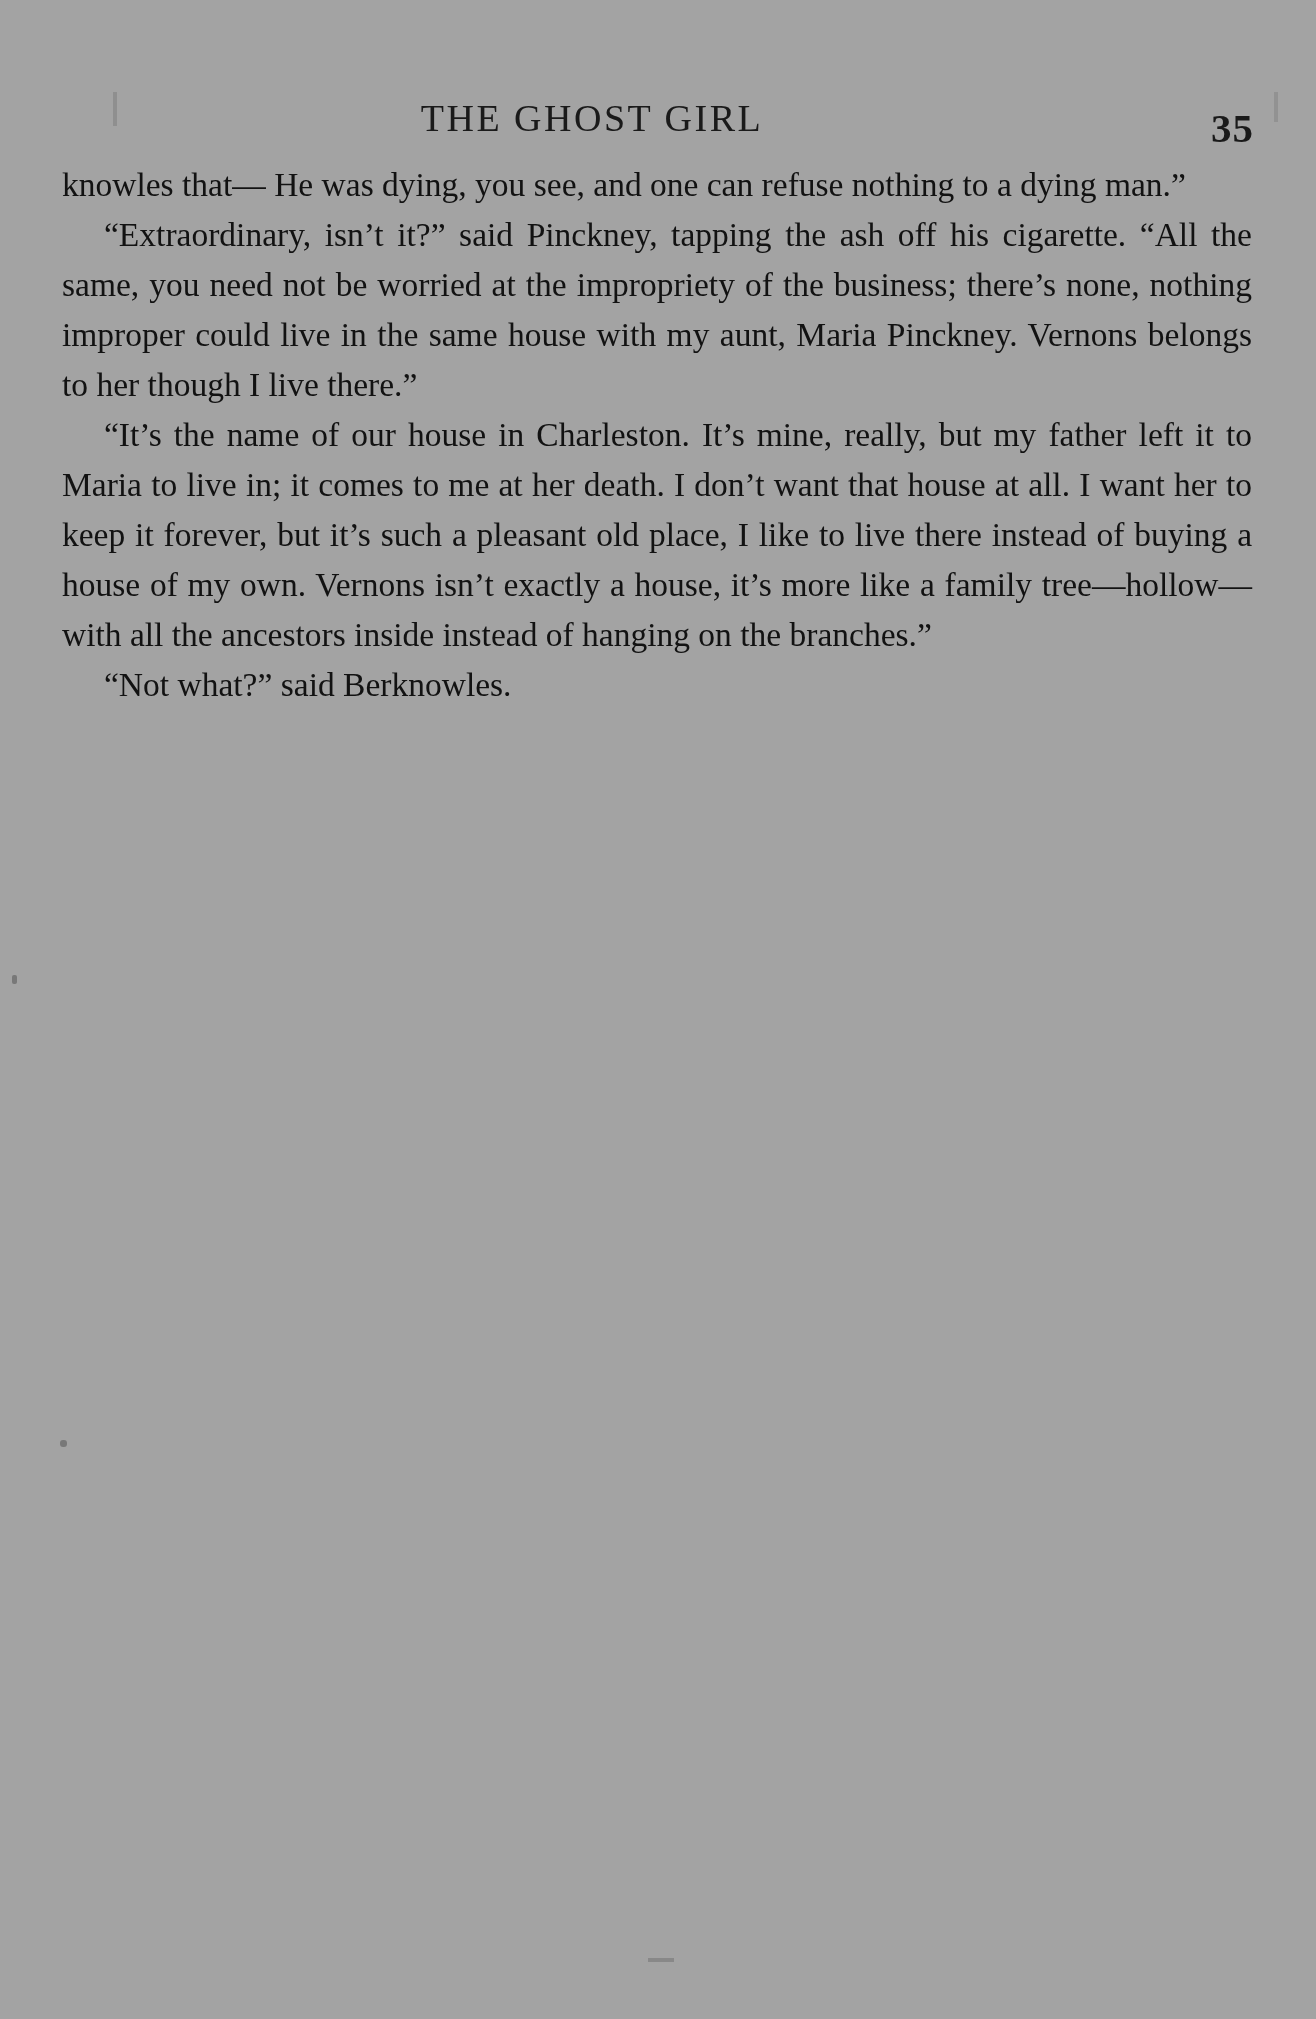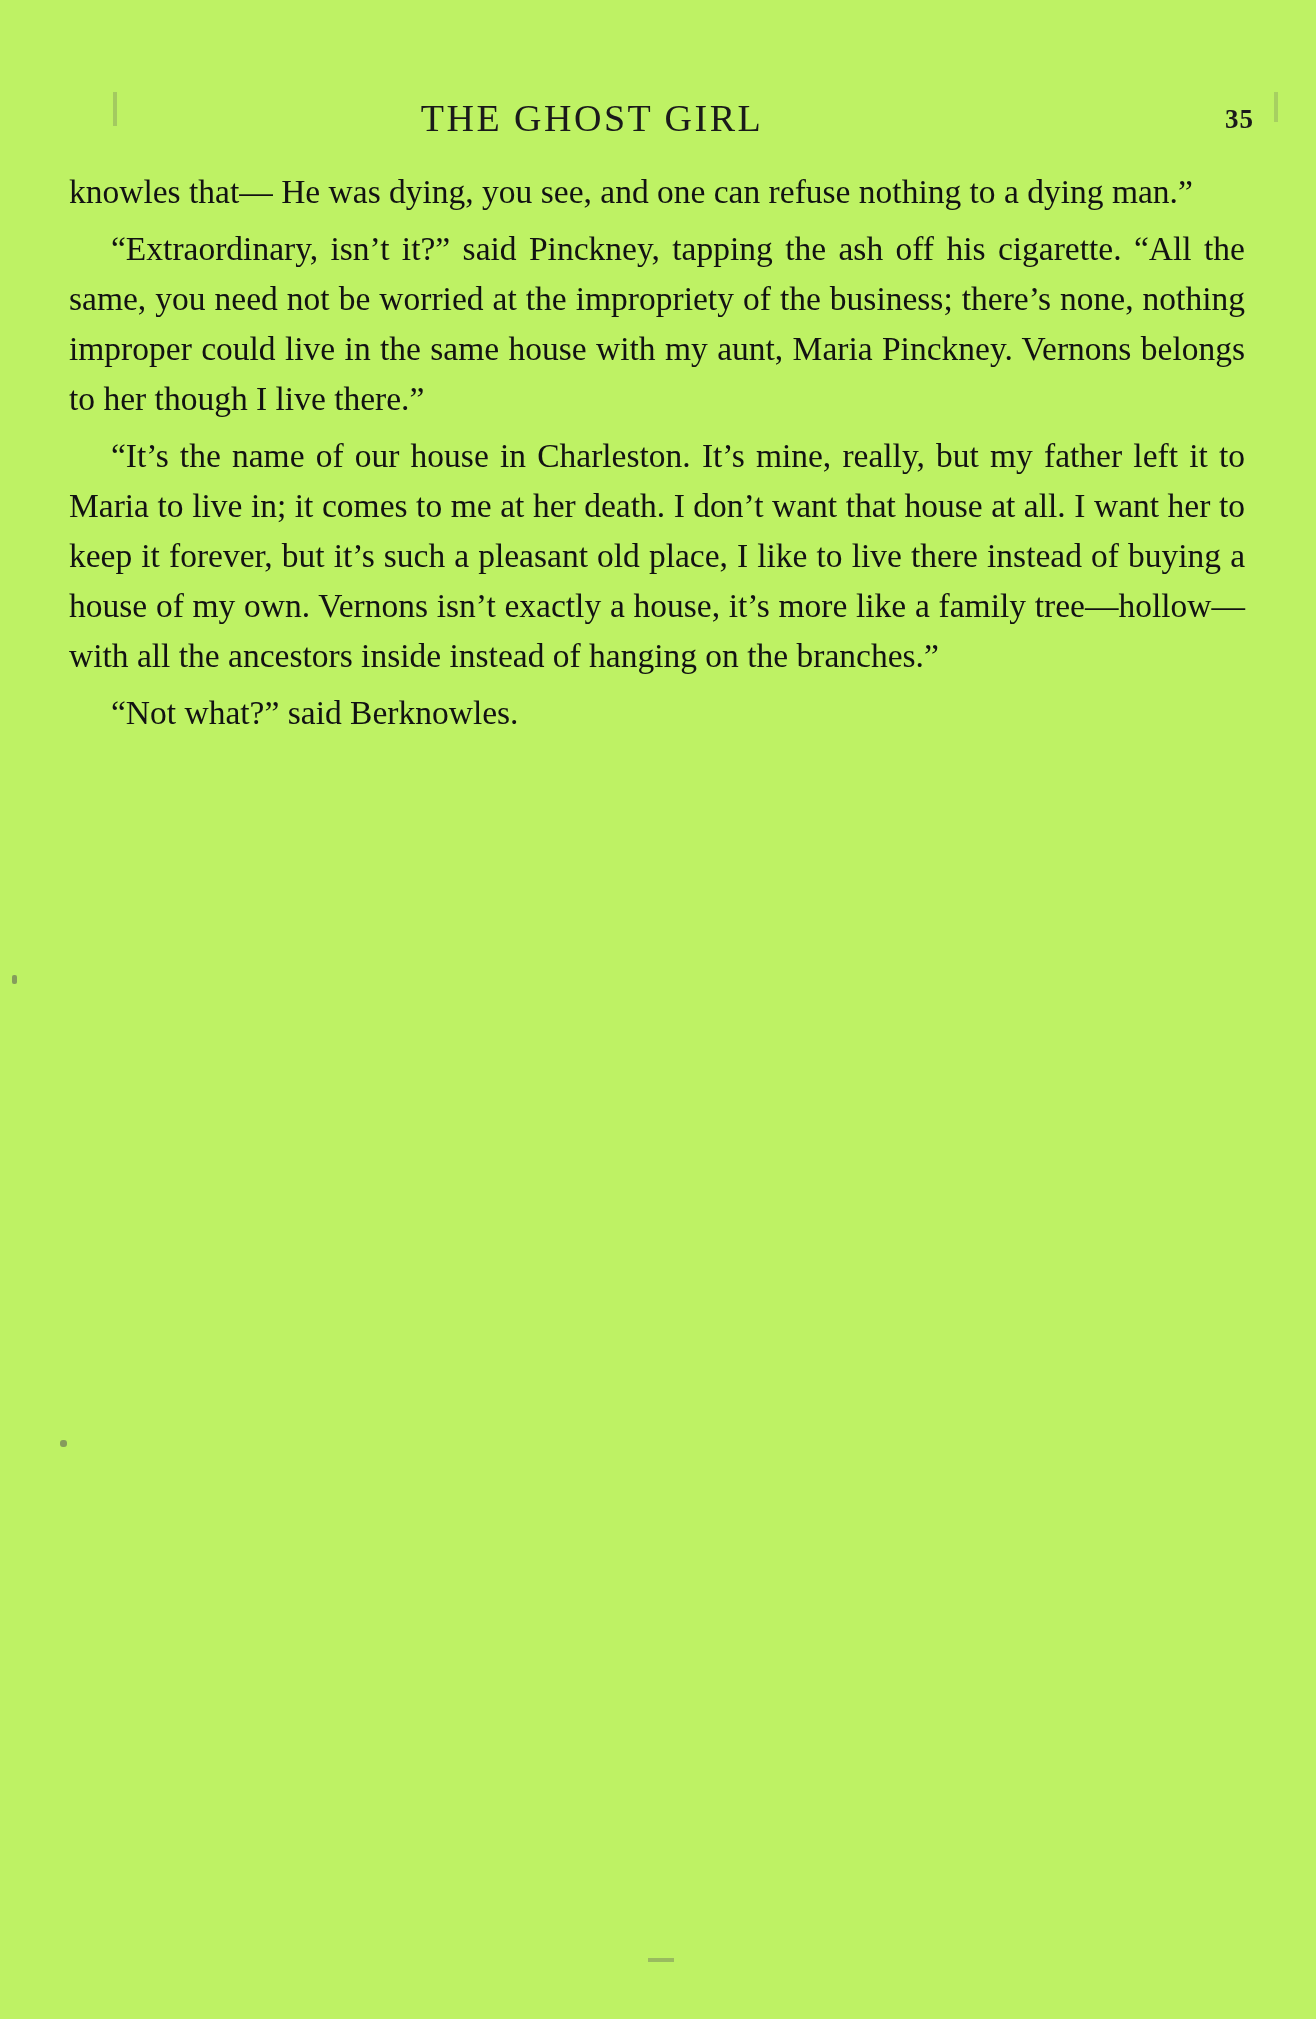--- a/index.html
+++ b/index.html
@@ -13,21 +13,21 @@
     font-family: "Liberation Serif", serif;
     color: #111111;
     position: relative;
     overflow: hidden;
   }
   .page {
     position: absolute;
     top: 0; left: 0;
     width: 1316px;
     height: 2019px;
-    background: #bef264;
+    background: #a3a3a3;
   }
   .header {
     position: absolute;
     top: 96px;
     left: 62px;
     width: 1192px;
     height: 56px;
   }
   .running-title {
     position: absolute;
@@ -37,37 +37,37 @@
     font-size: 38px;
     letter-spacing: 2.5px;
     font-family: "Liberation Serif", serif;
     color: #1a1a1a;
     white-space: nowrap;
   }
   .folio {
     position: absolute;
     right: 0;
     top: 8px;
-    font-size: 27px;
+    font-size: 41px;
     font-weight: 700;
     color: #1a1a1a;
     letter-spacing: 1px;
   }
   .body-text {
     position: absolute;
     top: 160px;
     left: 62px;
     width: 1190px;
     font-size: 33.5px;
     line-height: 50px;
     text-align: justify;
     color: #121212;
   }
   .body-text p {
-    margin: 7px;
+    margin: 0;
     text-indent: 0;
   }
   .body-text p.indent {
     text-indent: 42px;
   }
   .speck {
     position: absolute;
     background: #555;
     opacity: 0.55;
   }

